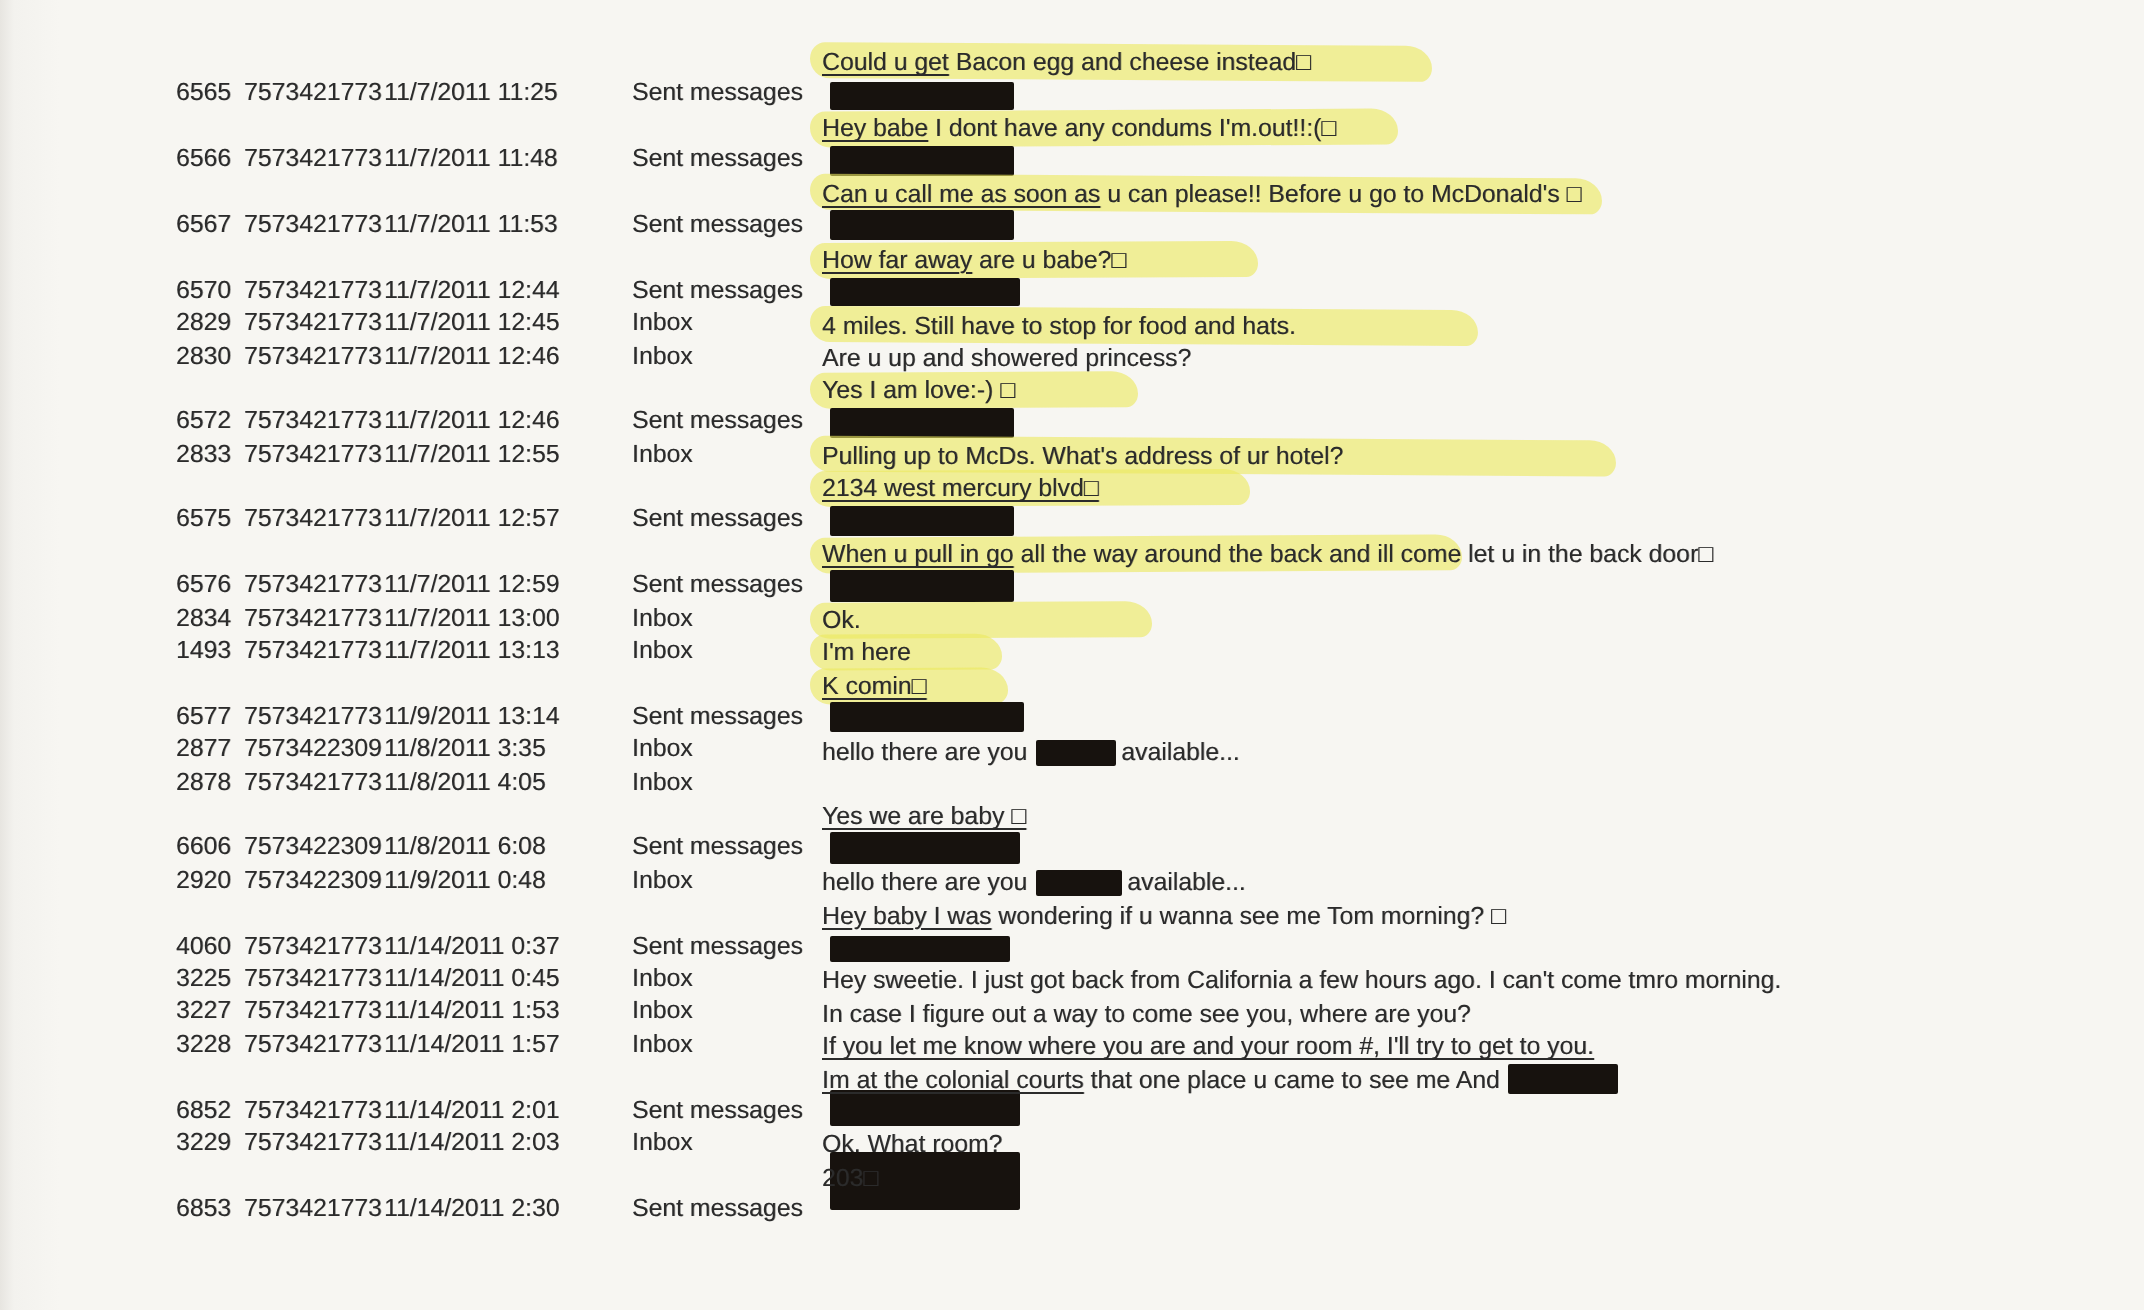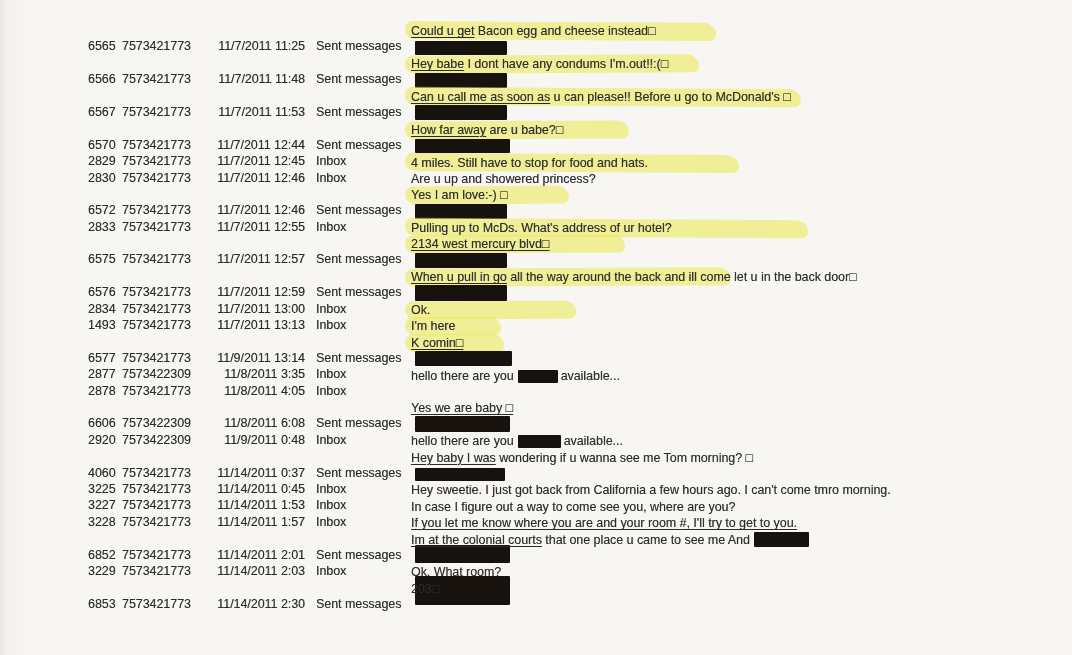--- a/index.html
+++ b/index.html
@@ -8,21 +8,21 @@
     background:#f6f5f1;
     background-image:linear-gradient(90deg, #e7e5e0 0px, #f3f2ee 7px, #f7f6f2 30px);
     font-family:"Liberation Sans", sans-serif;
     font-size:12.4px; color:var(--ink,#2b2b2b);
   }
   .lines { position:absolute; top:22px; left:0; right:0; }
   .line { position:relative; height:16.4px; white-space:pre; }
   .cell { position:absolute; top:1px; white-space:pre; text-shadow:0.3px 0 0 rgba(45,45,45,.45); }
   .c-id    { left:88px; }
   .c-phone { left:122px; }
-  .c-date  { left:210px; width:95px; text-align:right; }
+  .c-date  { left:192px; width:95px; }
   .c-type  { left:316px; }
   .c-msg   { position:absolute; left:411px; top:0; height:16.4px; display:flex; align-items:flex-end; white-space:pre; }
   .seg { position:relative; z-index:1; text-shadow:0.3px 0 0 rgba(45,45,45,.45); }
   .seg.ul { text-decoration:underline; text-decoration-thickness:1.2px; text-underline-offset:2px; }
   .hl-run { position:relative; display:inline-block; }
   .hl-run::before {
     content:""; position:absolute; z-index:0;
     left:-6px; right:calc(-6px - var(--pad,0px)); top:-2px; bottom:-2px;
     background:var(--hl,#ece95f); opacity:.62;
     border-radius:9px 16px 7px 12px / 55% 75% 45% 65%;

